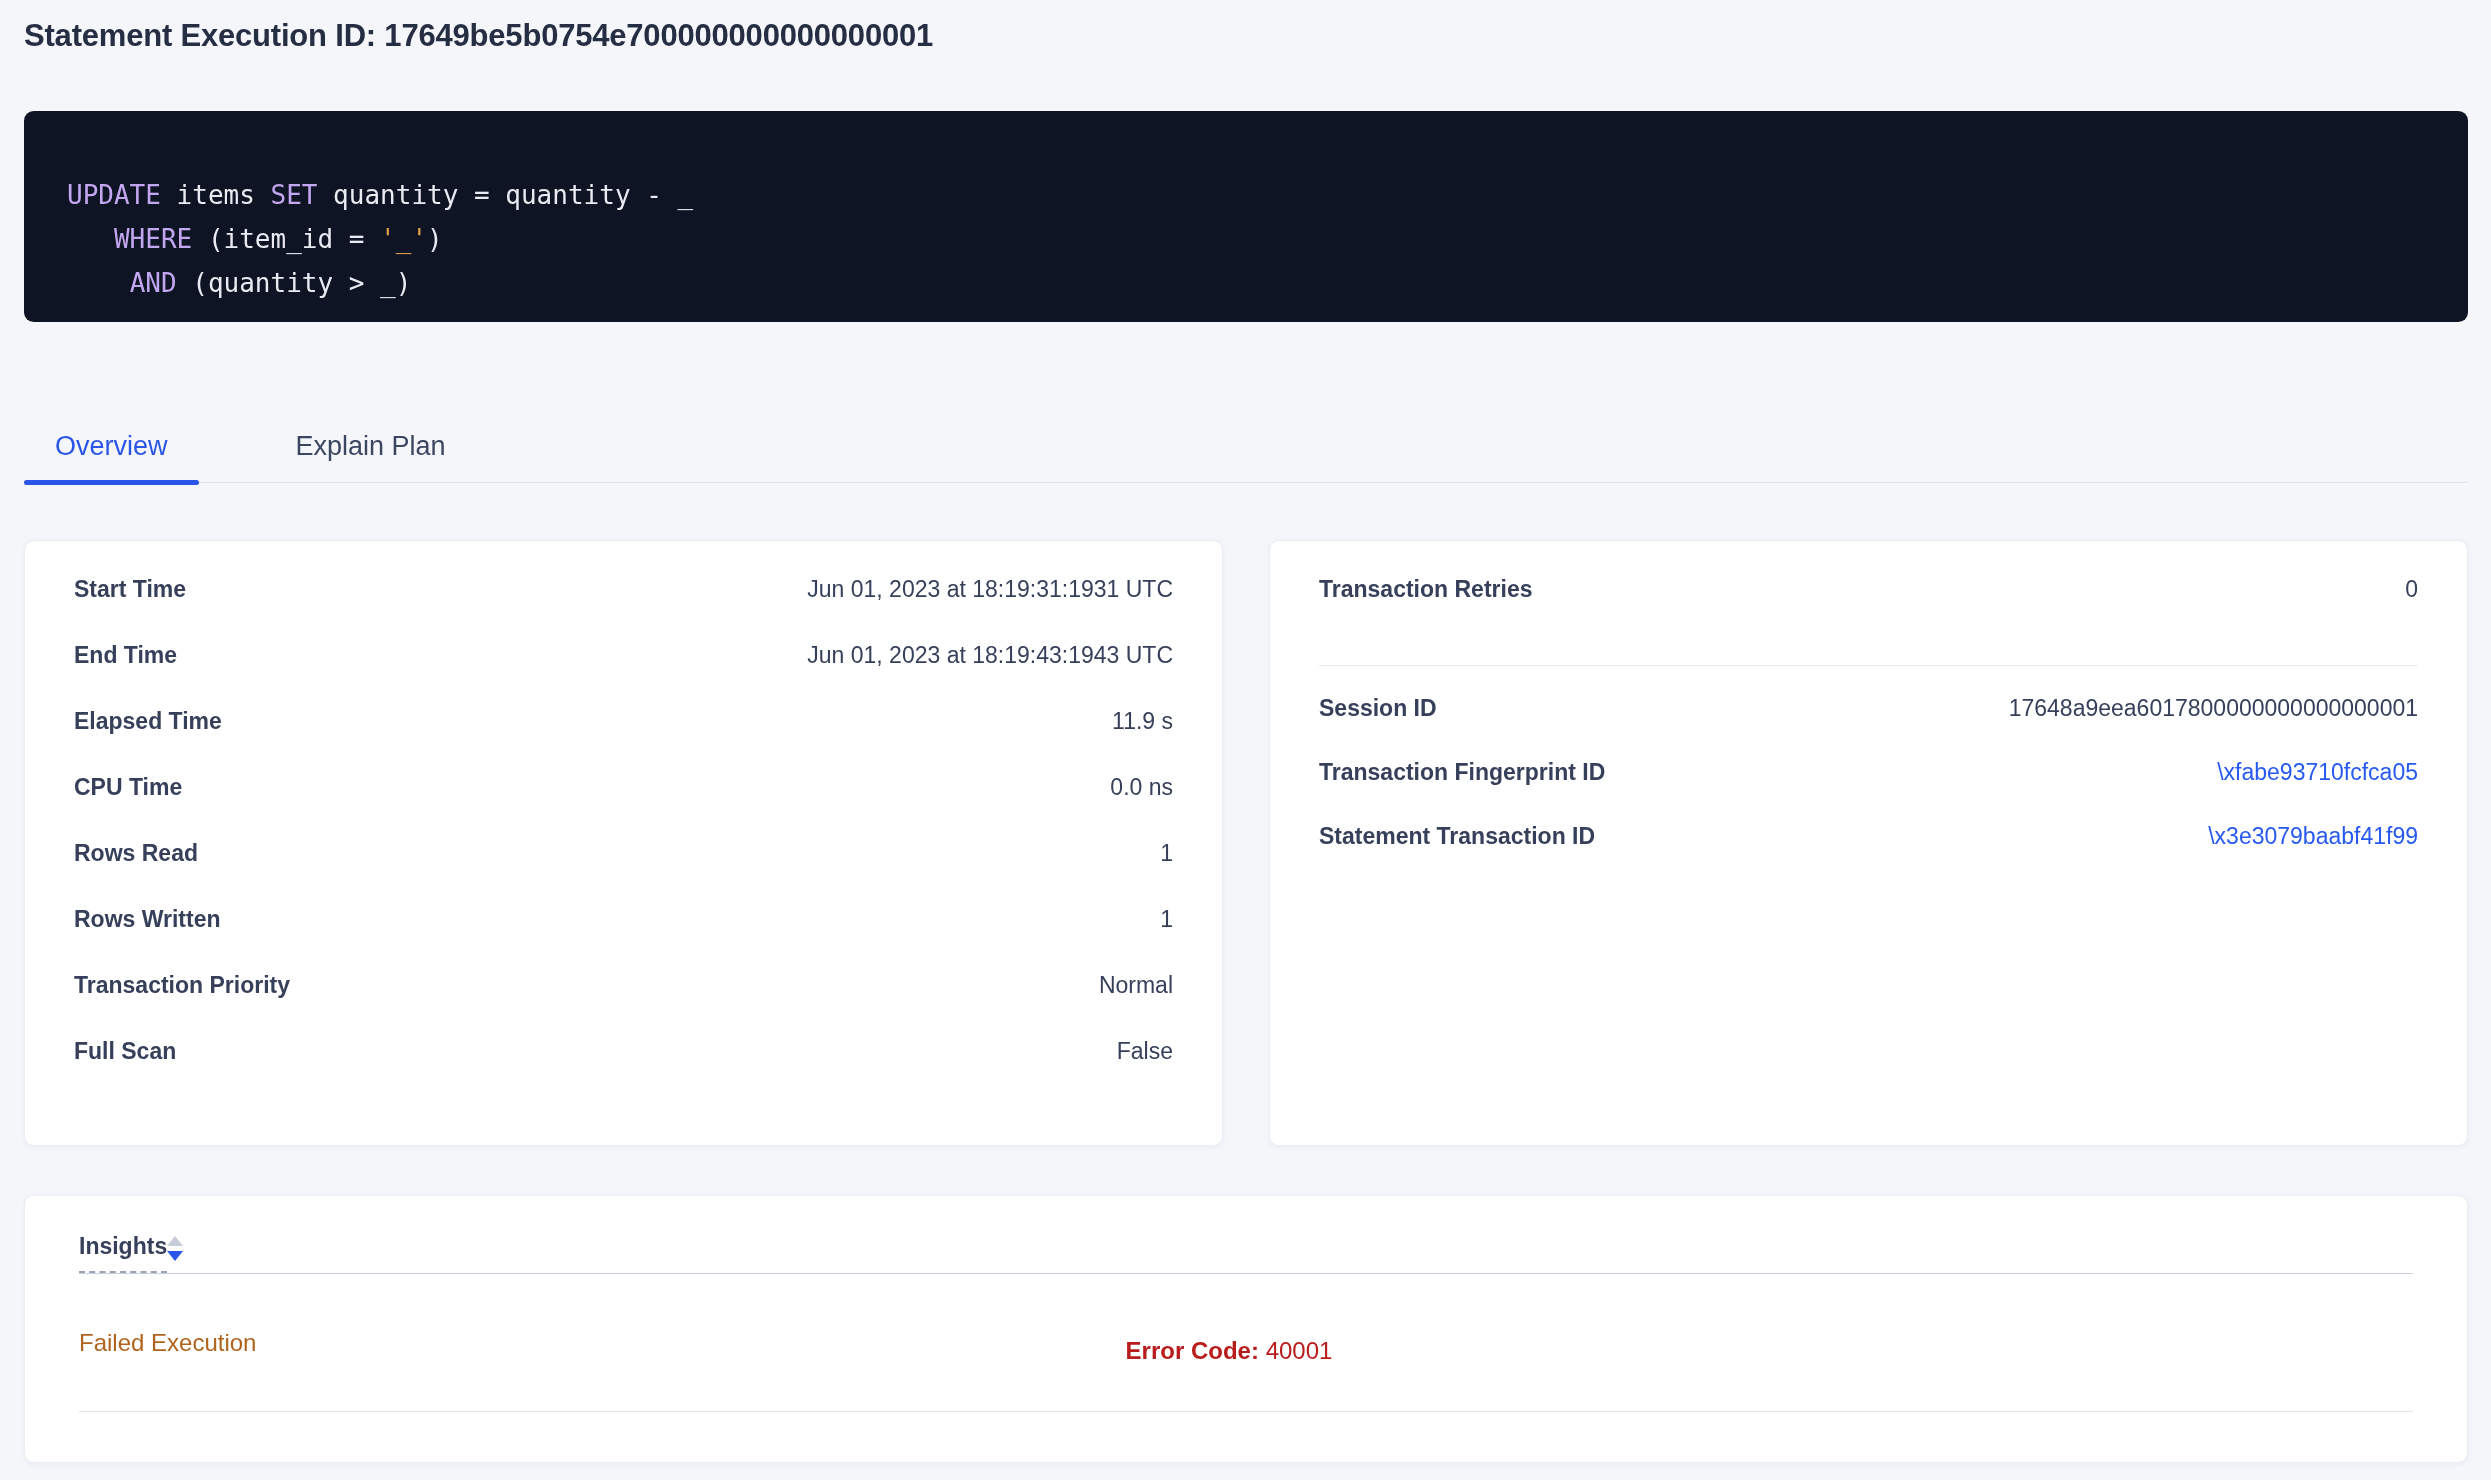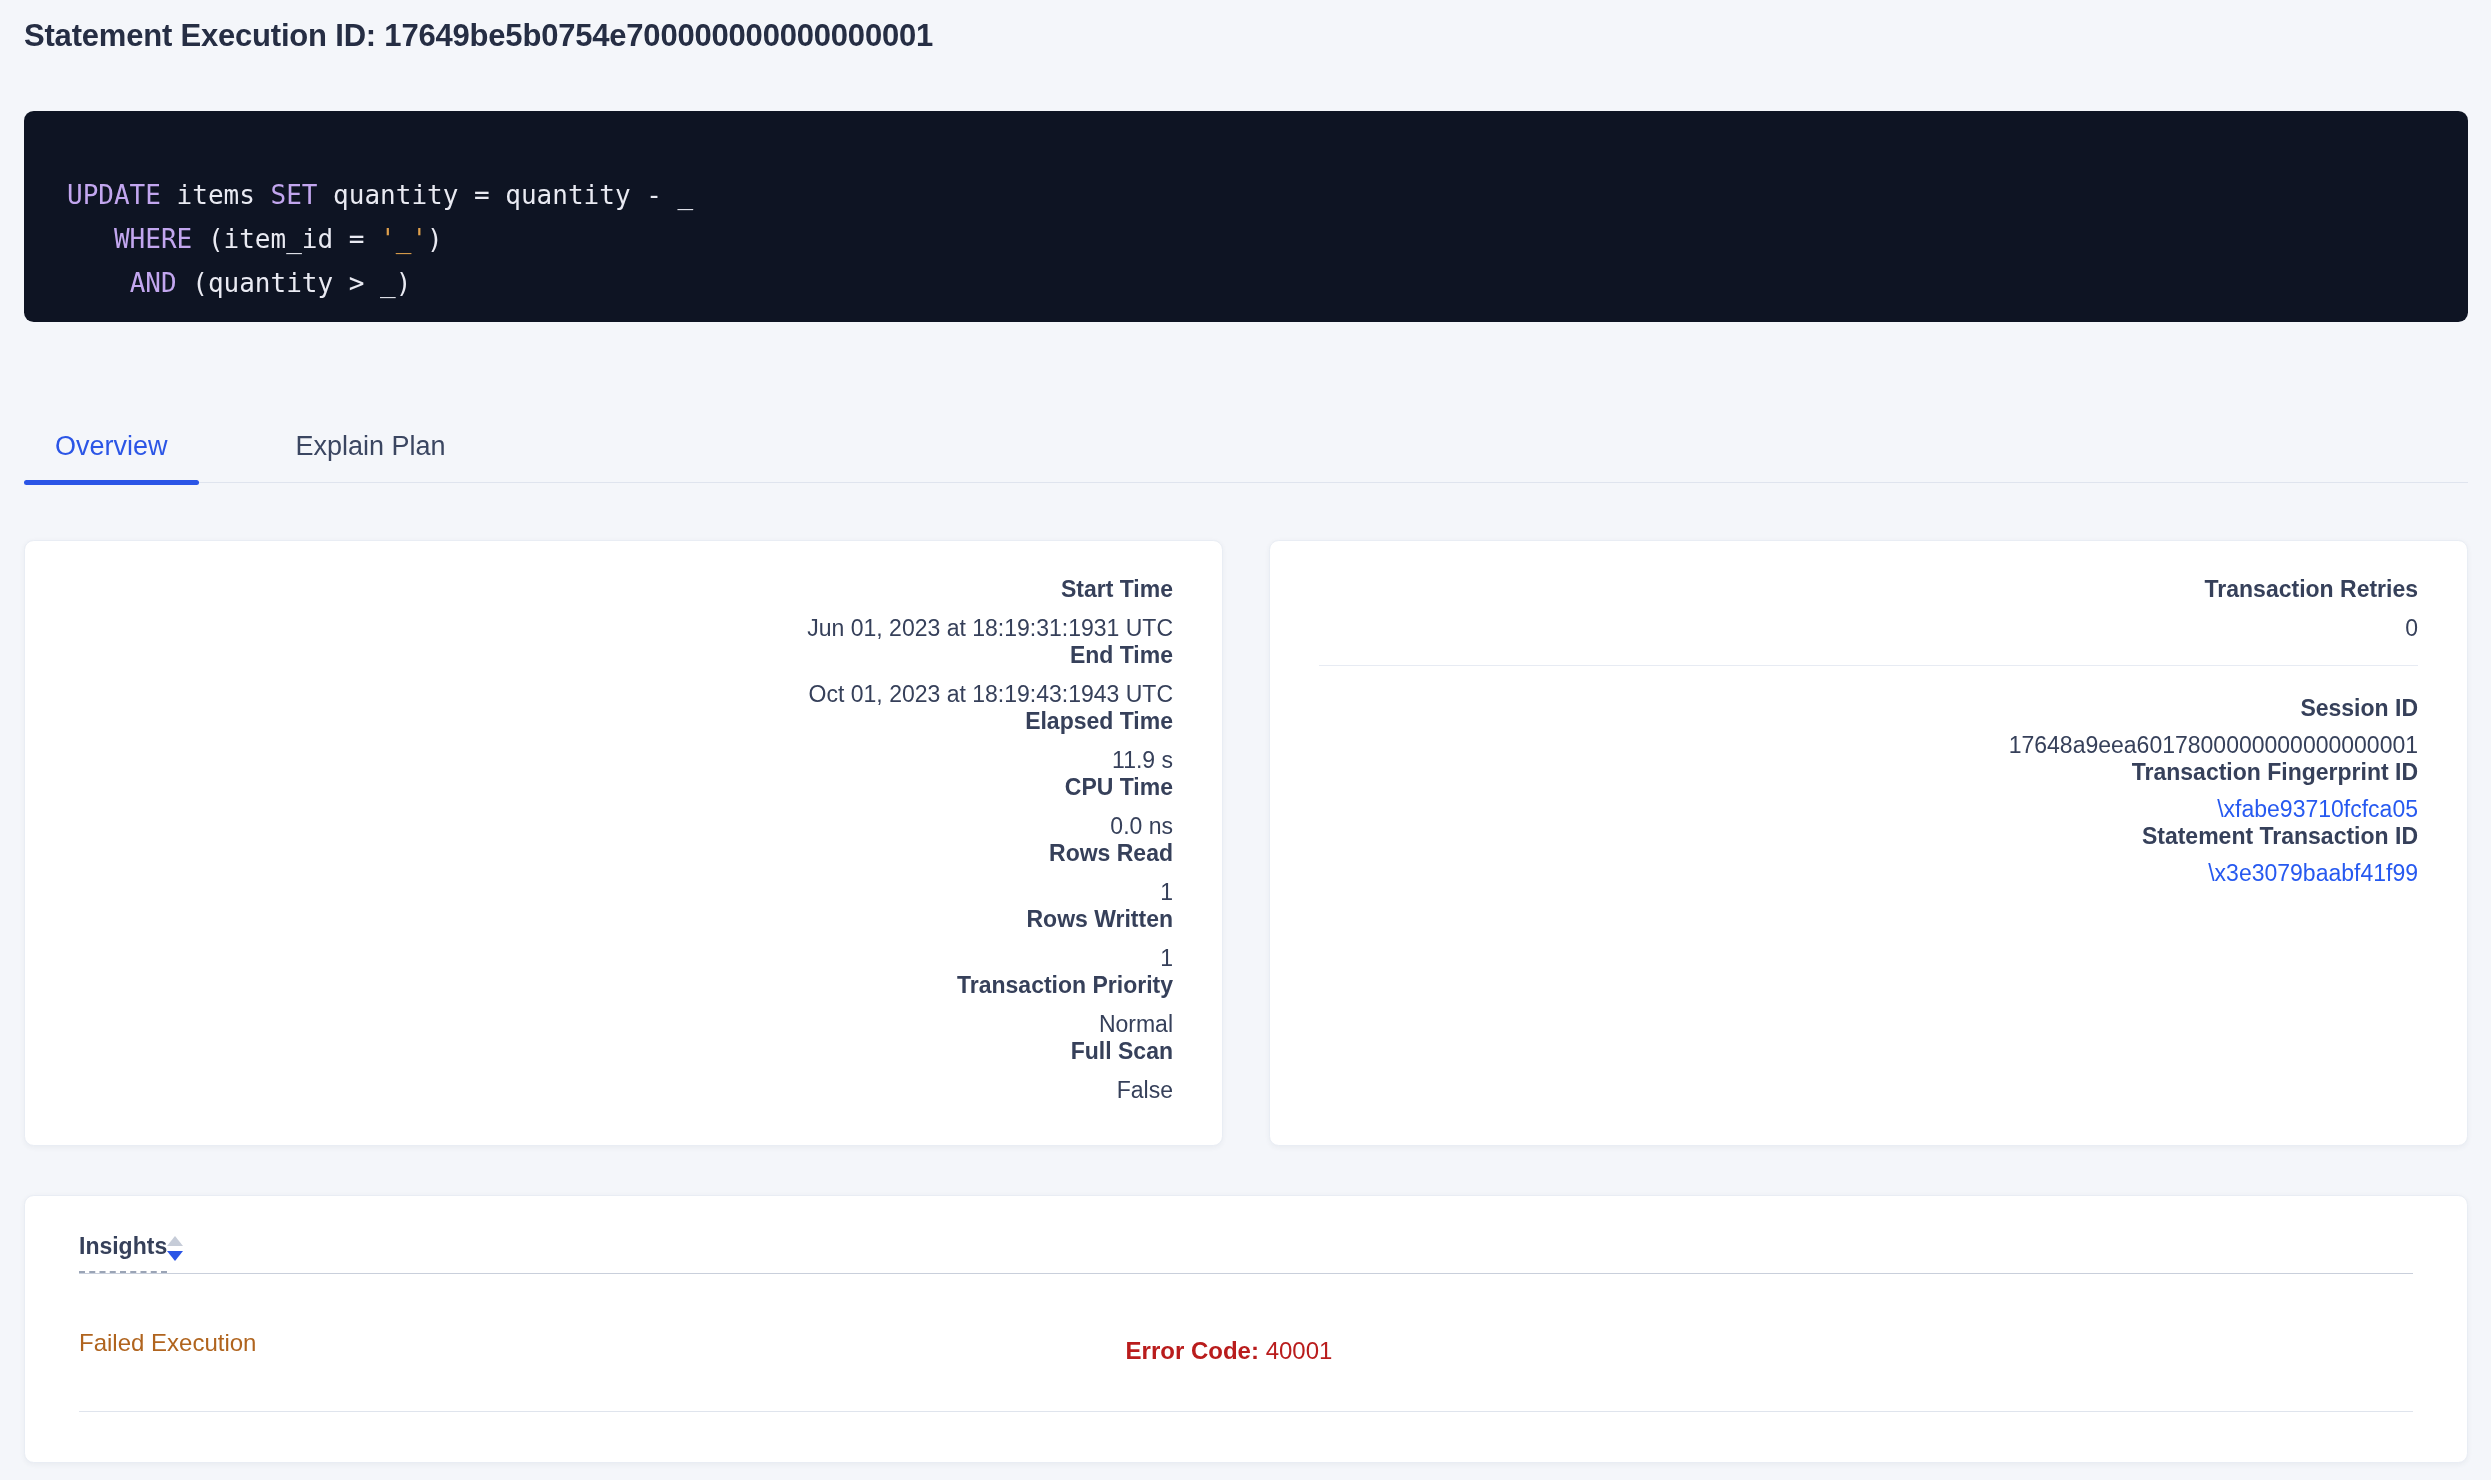--- a/index.html
+++ b/index.html
@@ -73,23 +73,22 @@
   .card{
     flex:1;
     background:#ffffff;
     border:1px solid #e9edf4;
     border-radius:9.7px;
     box-shadow:0 1.9px 5.8px rgba(40,50,80,0.05);
     padding:35px 49px;
     height:606px;
   }
   .kv{
-    display:flex;justify-content:space-between;align-items:flex-end;
+    display:flex;justify-content:space-between;align-items:flex-start;
     height:66px;
-    flex-direction:column;
   }
   .kv.compact{height:64px;}
   .kv-label{font-size:23px;font-weight:700;color:#36405a;}
   .kv-value{font-size:23px;color:#36405a;}
   .kv-value.link{color:var(--link-blue);cursor:pointer;}
   .card-divider{
     border:none;border-top:1.9px solid #e7ebf3;
     margin:23px 0 29px 0;
   }
 
@@ -154,21 +153,21 @@
 
   <div class="cards">
 
     <div class="card">
       <div class="kv">
         <span class="kv-label">Start Time</span>
         <span class="kv-value">Jun 01, 2023 at 18:19:31:1931 UTC</span>
       </div>
       <div class="kv">
         <span class="kv-label">End Time</span>
-        <span class="kv-value">Oct 01, 2023 at 18:19:43:1943 UTC</span>
+        <span class="kv-value">Jun 01, 2023 at 18:19:43:1943 UTC</span>
       </div>
       <div class="kv">
         <span class="kv-label">Elapsed Time</span>
         <span class="kv-value">11.9 s</span>
       </div>
       <div class="kv">
         <span class="kv-label">CPU Time</span>
         <span class="kv-value">0.0 ns</span>
       </div>
       <div class="kv">

